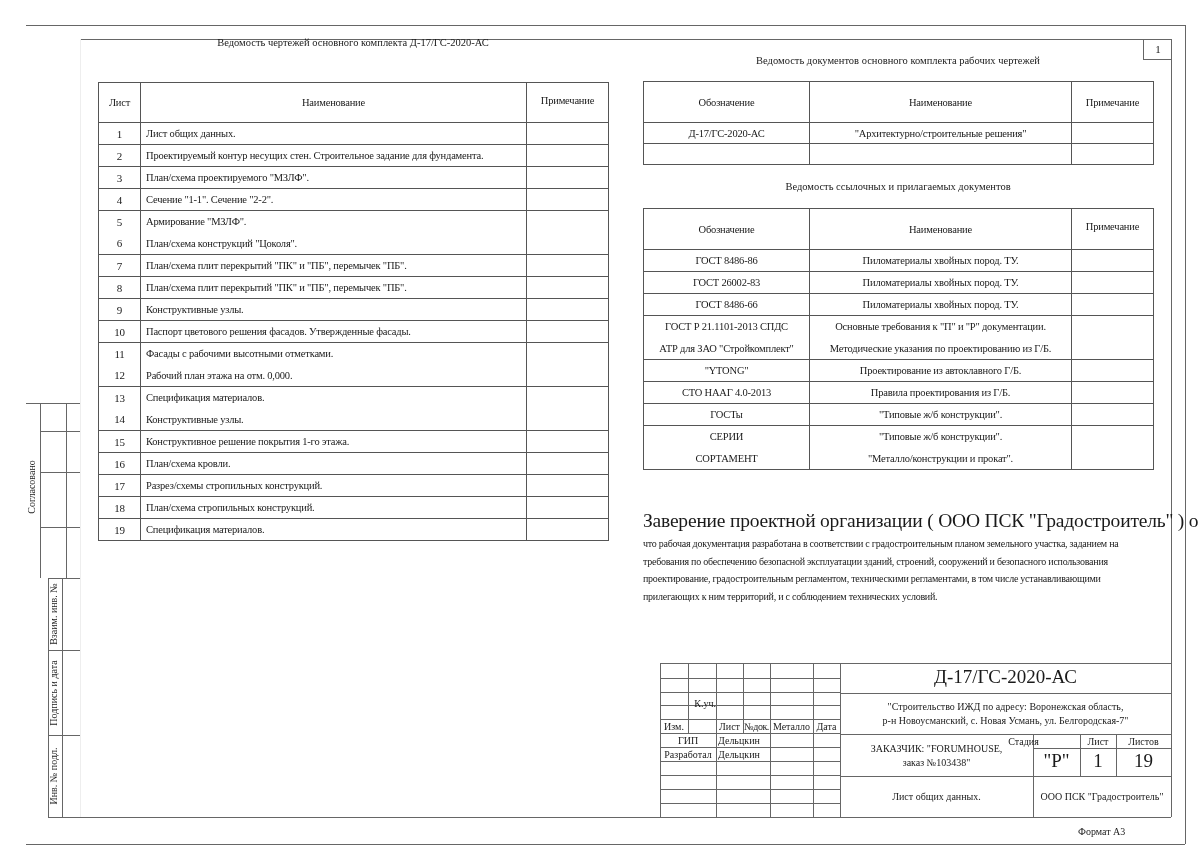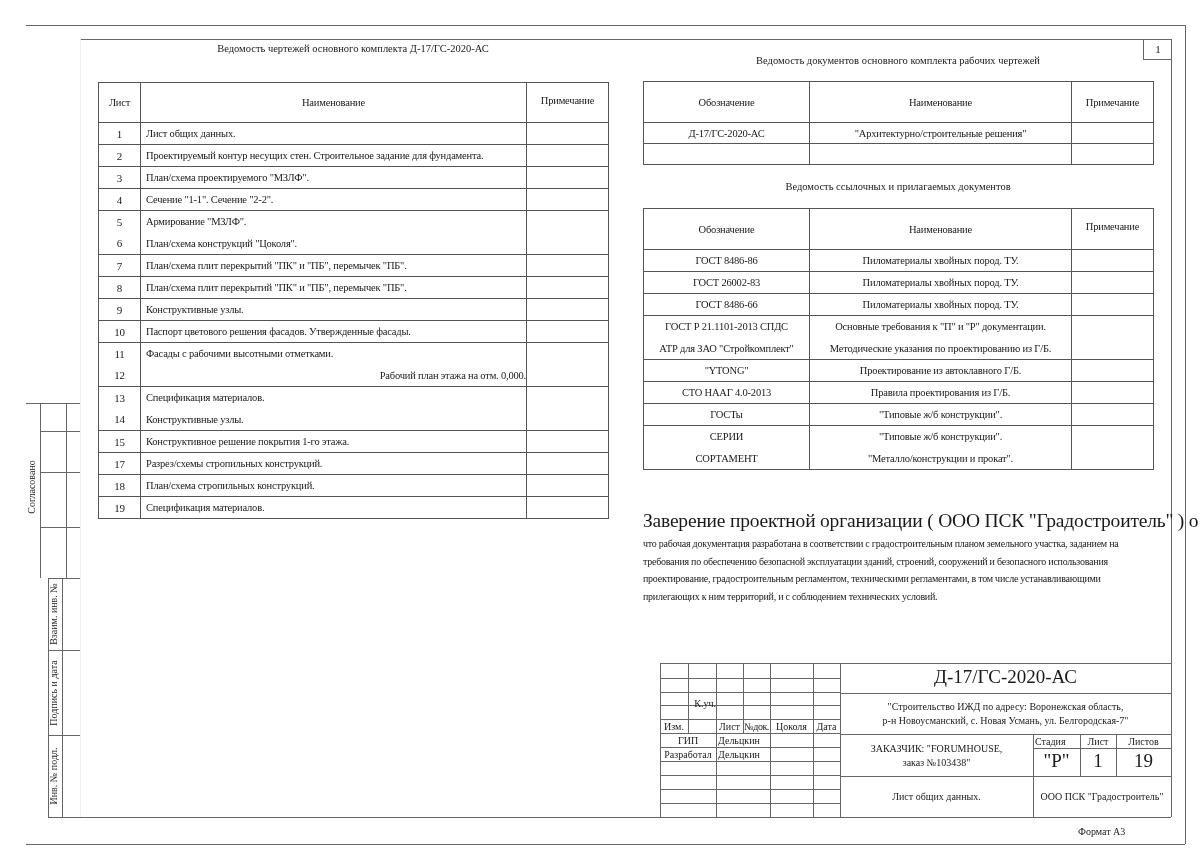--- a/index.html
+++ b/index.html
@@ -34,21 +34,21 @@
 
 <div class="hline" style="left:80px; top:39px; width:1091px;"></div>
 <div class="vline" style="left:1171px; top:39px; height:778px;"></div>
 <div class="hline" style="left:48px; top:817px; width:1123px;"></div>
 <div class="vline" style="left:80px; top:39px; height:778px; border-left-color:#eee;"></div>
 
 <div class="abs" style="left:1143px; top:39px; width:28px; height:20px; border-left:1.3px solid #666; border-bottom:1.3px solid #666; text-align:center; font-size:11px; line-height:20px;">
   <span>1</span>
 </div>
 
-<div class="caption" style="left:98px; top:43px; width:510px;">Ведомость чертежей основного комплекта Д-17/ГС-2020-АС</div>
+<div class="caption" style="left:98px; top:37px; width:510px;">Ведомость чертежей основного комплекта Д-17/ГС-2020-АС</div>
 
 <table class="grid" id="tbl-drawings" style="left:98px; top:82px; width:510px;">
   <colgroup>
       <col style="width:42px">
       <col style="width:386px">
       <col style="width:82px">
     </colgroup>
   <tbody>
       <tr style="height:40px;">
     <td class="t" style="text-align:center;">Лист</td>
@@ -107,36 +107,41 @@
         <td class="t name">Паспорт цветового решения фасадов. Утвержденные фасады.</td>
         <td></td>
       </tr>
       <tr style="height: 22px;">
         <td class="t num" style="border-bottom: none;">11</td>
         <td class="t name" style="border-bottom: none;">Фасады с рабочими высотными отметками.</td>
         <td style="border-bottom: none;"></td>
       </tr>
       <tr style="height: 22px;">
         <td class="t num" style="border-top: none;">12</td>
-        <td class="t name" style="border-top: none; text-align: right;">Рабочий план этажа на отм. 0,000.</td>
+        <td class="t name" style="border-top: none;">Рабочий план этажа на отм. 0,000.</td>
         <td style="border-top: none;"></td>
       </tr>
       <tr style="height: 22px;">
         <td class="t num" style="border-bottom: none;">13</td>
         <td class="t name" style="border-bottom: none;">Спецификация материалов.</td>
         <td style="border-bottom: none;"></td>
       </tr>
       <tr style="height: 22px;">
         <td class="t num" style="border-top: none;">14</td>
         <td class="t name" style="border-top: none;">Конструктивные узлы.</td>
         <td style="border-top: none;"></td>
       </tr>
       <tr style="height: 22px;">
         <td class="t num">15</td>
         <td class="t name">Конструктивное решение покрытия 1-го этажа.</td>
+        <td></td>
+      </tr>
+      <tr style="height: 22px;">
+        <td class="t num">16</td>
+        <td class="t name">План/схема кровли.</td>
         <td></td>
       </tr>
       <tr style="height: 22px; margin-top: 44px;">
         <td class="t num">17</td>
         <td class="t name">Разрез/схемы стропильных конструкций.</td>
         <td></td>
       </tr>
       <tr style="height: 22px;">
         <td class="t num">18</td>
         <td class="t name">План/схема стропильных конструкций.</td>
@@ -304,41 +309,41 @@
   <div class="hline" style="left:840px; top:776px; width:331px;"></div>
   <div class="hline" style="left:1033px; top:748px; width:138px;"></div>
   <div class="vline" style="left:1033px; top:734px; height:83px;"></div>
   <div class="vline" style="left:1080px; top:734px; height:42px;"></div>
   <div class="vline" style="left:1116px; top:734px; height:42px;"></div>
 
   <div class="stamp-cell" style="left:660px; top:721px; width:28px; text-align:center;">Изм.</div>
   <div class="stamp-cell" style="left:688px; top:698px; width:28px; text-align:right;">К.уч.</div>
   <div class="stamp-cell" style="left:716px; top:721px; width:27px; text-align:center;">Лист</div>
   <div class="stamp-cell" style="left:743px; top:721px; width:27px; text-align:center; letter-spacing:-0.5px;">№док.</div>
-  <div class="stamp-cell" style="left:770px; top:721px; width:43px; text-align:center;">Цоколя</div>
+  <div class="stamp-cell" style="left:770px; top:721px; width:43px; text-align:center;">Металло</div>
   <div class="stamp-cell" style="left:813px; top:721px; width:27px; text-align:center;">Дата</div>
 
   <div class="stamp-cell" style="left:660px; top:735px; width:56px; text-align:center;">ГИП</div>
   <div class="stamp-cell" style="left:718px; top:735px;">Дельцкин</div>
   <div class="stamp-cell" style="left:661px; top:749px; width:54px; text-align:center;">Разработал</div>
   <div class="stamp-cell" style="left:718px; top:749px;">Дельцкин</div>
 
   <div class="stamp-cell" style="left:840px; top:666px; width:331px; text-align:center; font-size:19px;">Д-17/ГС-2020-АС</div>
 
   <div class="stamp-cell" style="left:840px; top:700px; width:331px; text-align:center; line-height:14px;">
     <div>"Строительство ИЖД по адресу: Воронежская область,</div>
     <div>р-н Новоусманский, с. Новая Усмань, ул. Белгородская-7"</div>
   </div>
 
   <div class="stamp-cell" style="left:840px; top:742px; width:193px; text-align:center; line-height:14px;">
     <div>ЗАКАЗЧИК: "FORUMHOUSE,</div>
     <div>заказ №103438"</div>
   </div>
 
-  <div class="stamp-cell" style="left:1035px; top:736px; width:47px; text-align:left;">Стадия</div>
+  <div class="stamp-cell" style="left:1000px; top:736px; width:47px; text-align:center;">Стадия</div>
   <div class="stamp-cell" style="left:1080px; top:736px; width:36px; text-align:center;">Лист</div>
   <div class="stamp-cell" style="left:1116px; top:736px; width:55px; text-align:center;">Листов</div>
   <div class="stamp-cell" style="left:1033px; top:750px; width:47px; text-align:center; font-size:19px;">"Р"</div>
   <div class="stamp-cell" style="left:1080px; top:750px; width:36px; text-align:center; font-size:19px;">1</div>
   <div class="stamp-cell" style="left:1116px; top:750px; width:55px; text-align:center; font-size:19px;">19</div>
 
   <div class="stamp-cell" style="left:840px; top:791px; width:193px; text-align:center;">Лист общих данных.</div>
   <div class="stamp-cell" style="left:1033px; top:791px; width:138px; text-align:center;">ООО ПСК "Градостроитель"</div>
 </div>
 

